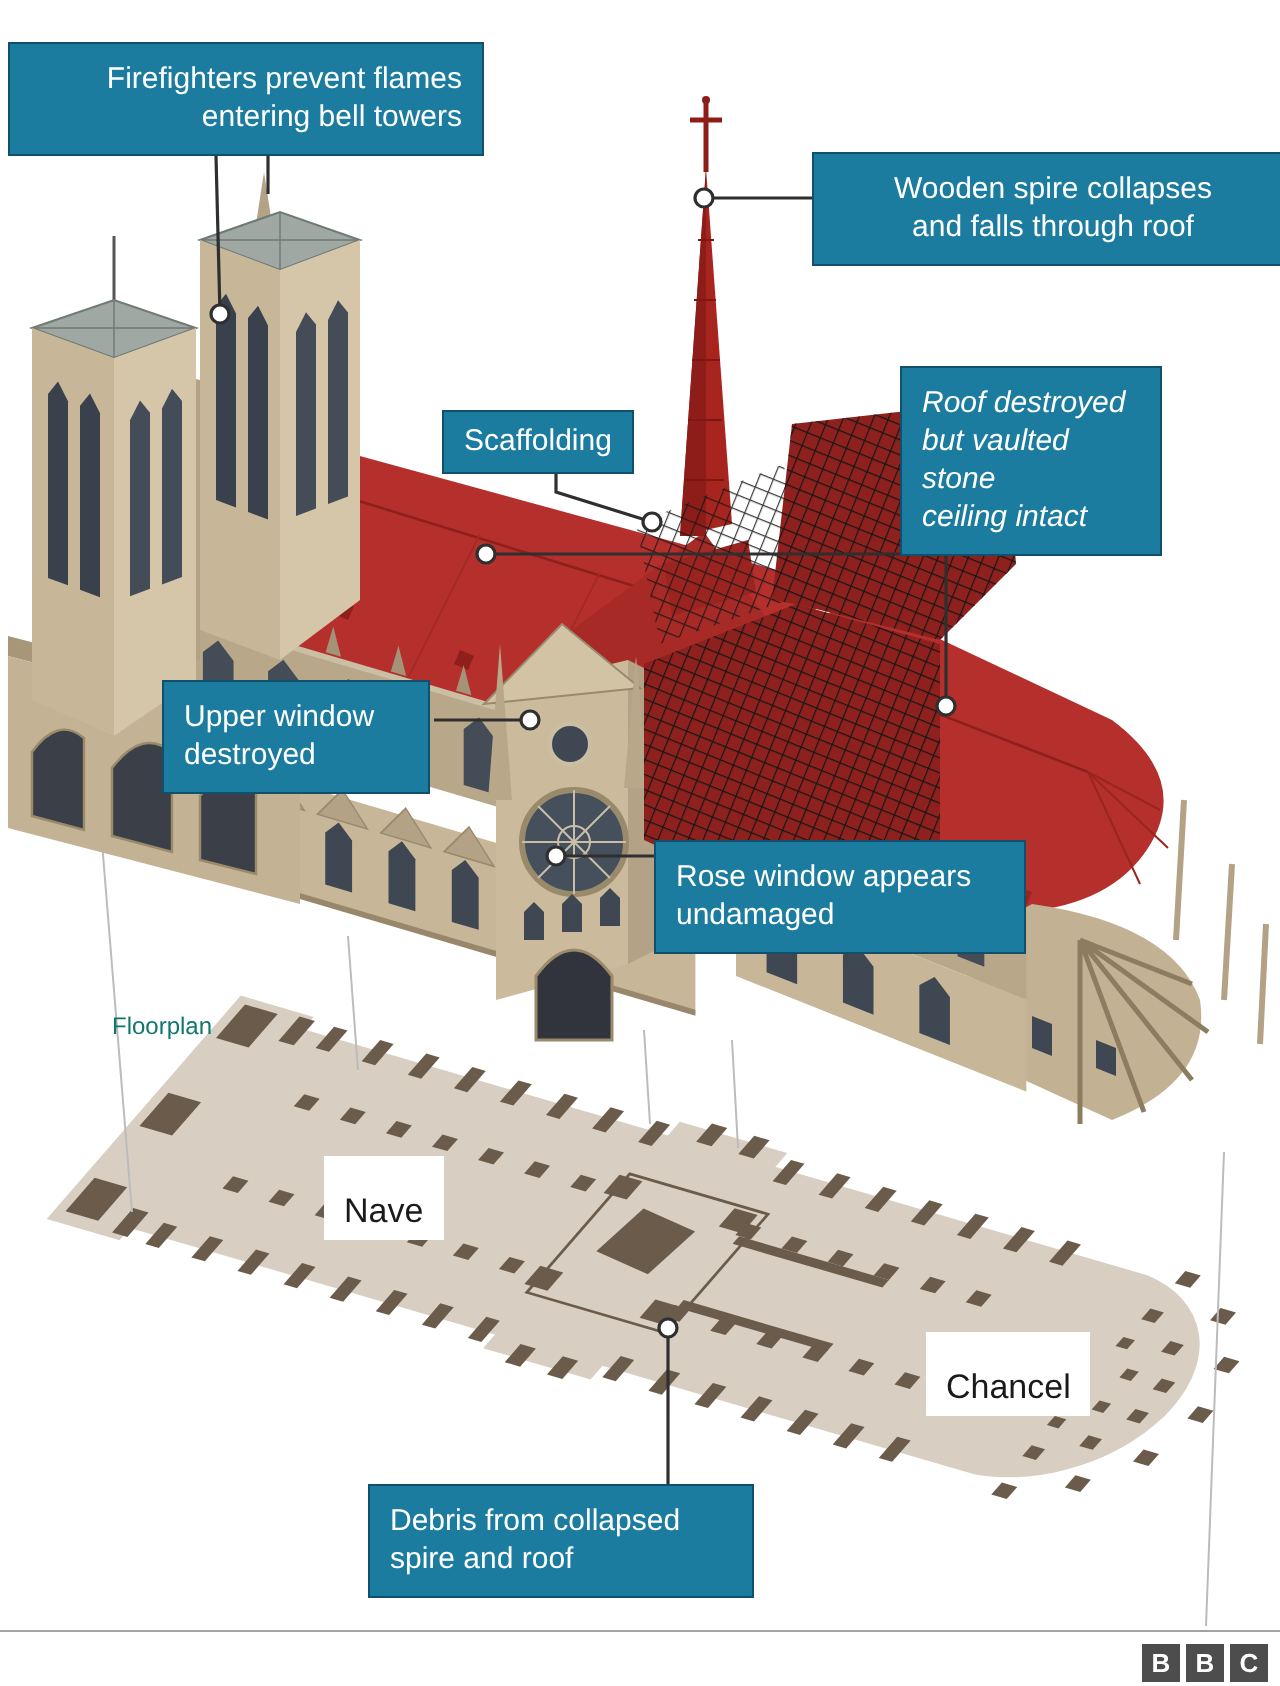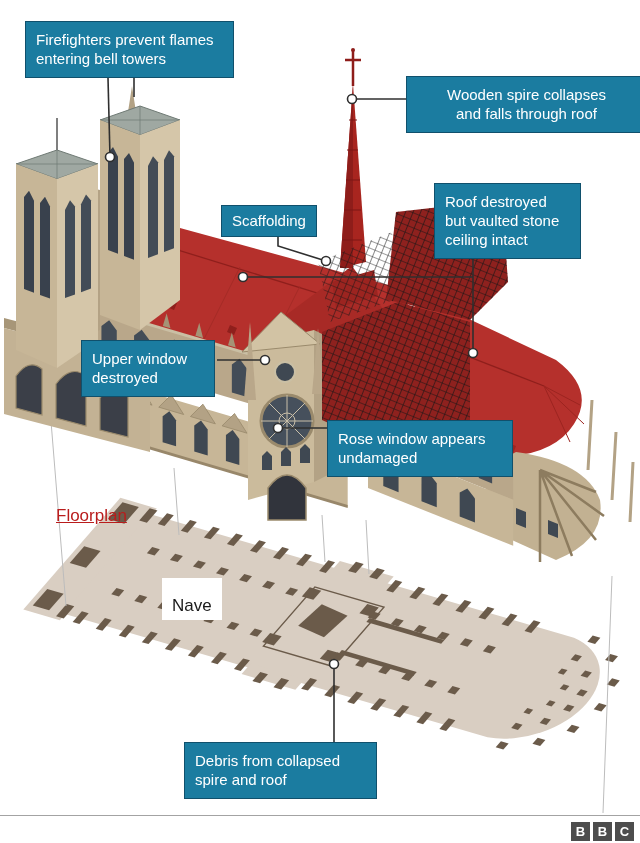--- a/index.html
+++ b/index.html
@@ -19,21 +19,21 @@
     color:var(--callout_text);font-size:15px;line-height:19px;
     padding:8px 10px 9px 10px;white-space:pre-line;z-index:5;
   }
   .callout.small{padding:5px 10px 6px 10px;}
   .chip{
     position:absolute;box-sizing:border-box;background:#ffffff;color:#1a1a1a;
     font-size:17px;line-height:21px;padding:17px 10px 4px 10px;z-index:4;
     white-space:nowrap;
   }
   .plain-label{
-    position:absolute;color:#b91c1c;font-size:17px;z-index:4;white-space:nowrap;text-decoration:underline;
+    position:absolute;color:#0f766e;font-size:12px;z-index:4;white-space:nowrap;
   }
   #separator{
     position:absolute;left:0;top:815px;width:640px;height:0;
     border-top:1px solid var(--separator);z-index:6;
   }
   #bbc-logo{position:absolute;top:822px;right:6px;display:flex;gap:3px;z-index:7;}
   #bbc-logo .sq{
     width:19px;height:19px;background:var(--logo_bg);color:#ffffff;
     font-weight:bold;font-size:13px;display:flex;align-items:center;
     justify-content:center;
@@ -378,45 +378,46 @@
       <circle cx="352" cy="99" r="4.5"></circle>
       <circle cx="326" cy="261" r="4.5"></circle>
       <circle cx="243" cy="277" r="4.5"></circle>
       <circle cx="473" cy="353" r="4.5"></circle>
       <circle cx="265" cy="360" r="4.5"></circle>
       <circle cx="278" cy="428" r="4.5"></circle>
       <circle cx="334" cy="664" r="4.5"></circle>
     </g>
   </svg>
 
-  <div class="callout" style="left:25px;top:21px;width:209px;">Firefighters prevent flames
+  <div class="callout" style="left:4px;top:21px;width:238px;text-align:right;">Firefighters prevent flames
 entering bell towers</div>
 
   <div class="callout" style="left:406px;top:76px;width:241px;text-align:center;">Wooden spire collapses
 and falls through roof</div>
 
   <div class="callout small" style="left:221px;top:205px;">Scaffolding</div>
 
-  <div class="callout" style="left:434px;top:183px;width:147px;">Roof destroyed
+  <div class="callout" style="left:450px;top:183px;width:131px;font-style:italic;">Roof destroyed
 but vaulted stone
 ceiling intact</div>
 
   <div class="callout" style="left:81px;top:340px;width:134px;">Upper window
 destroyed</div>
 
   <div class="callout" style="left:327px;top:420px;width:186px;">Rose window appears
 undamaged</div>
 
   <div class="callout" style="left:168px;top:742px;width:193px;margin-left:16px;">Debris from collapsed
 spire and roof</div>
 
   <div class="plain-label" style="left:56px;top:506px;">Floorplan</div>
 
   <div class="chip" style="left:162px;top:578px;">Nave</div>
 
+  <div class="chip" style="left:463px;top:666px;">Chancel</div>
 
   <div id="separator"></div>
 
   <div id="bbc-logo">
     <div class="sq">B</div>
     <div class="sq">B</div>
     <div class="sq">C</div>
   </div>
 
 </div>

